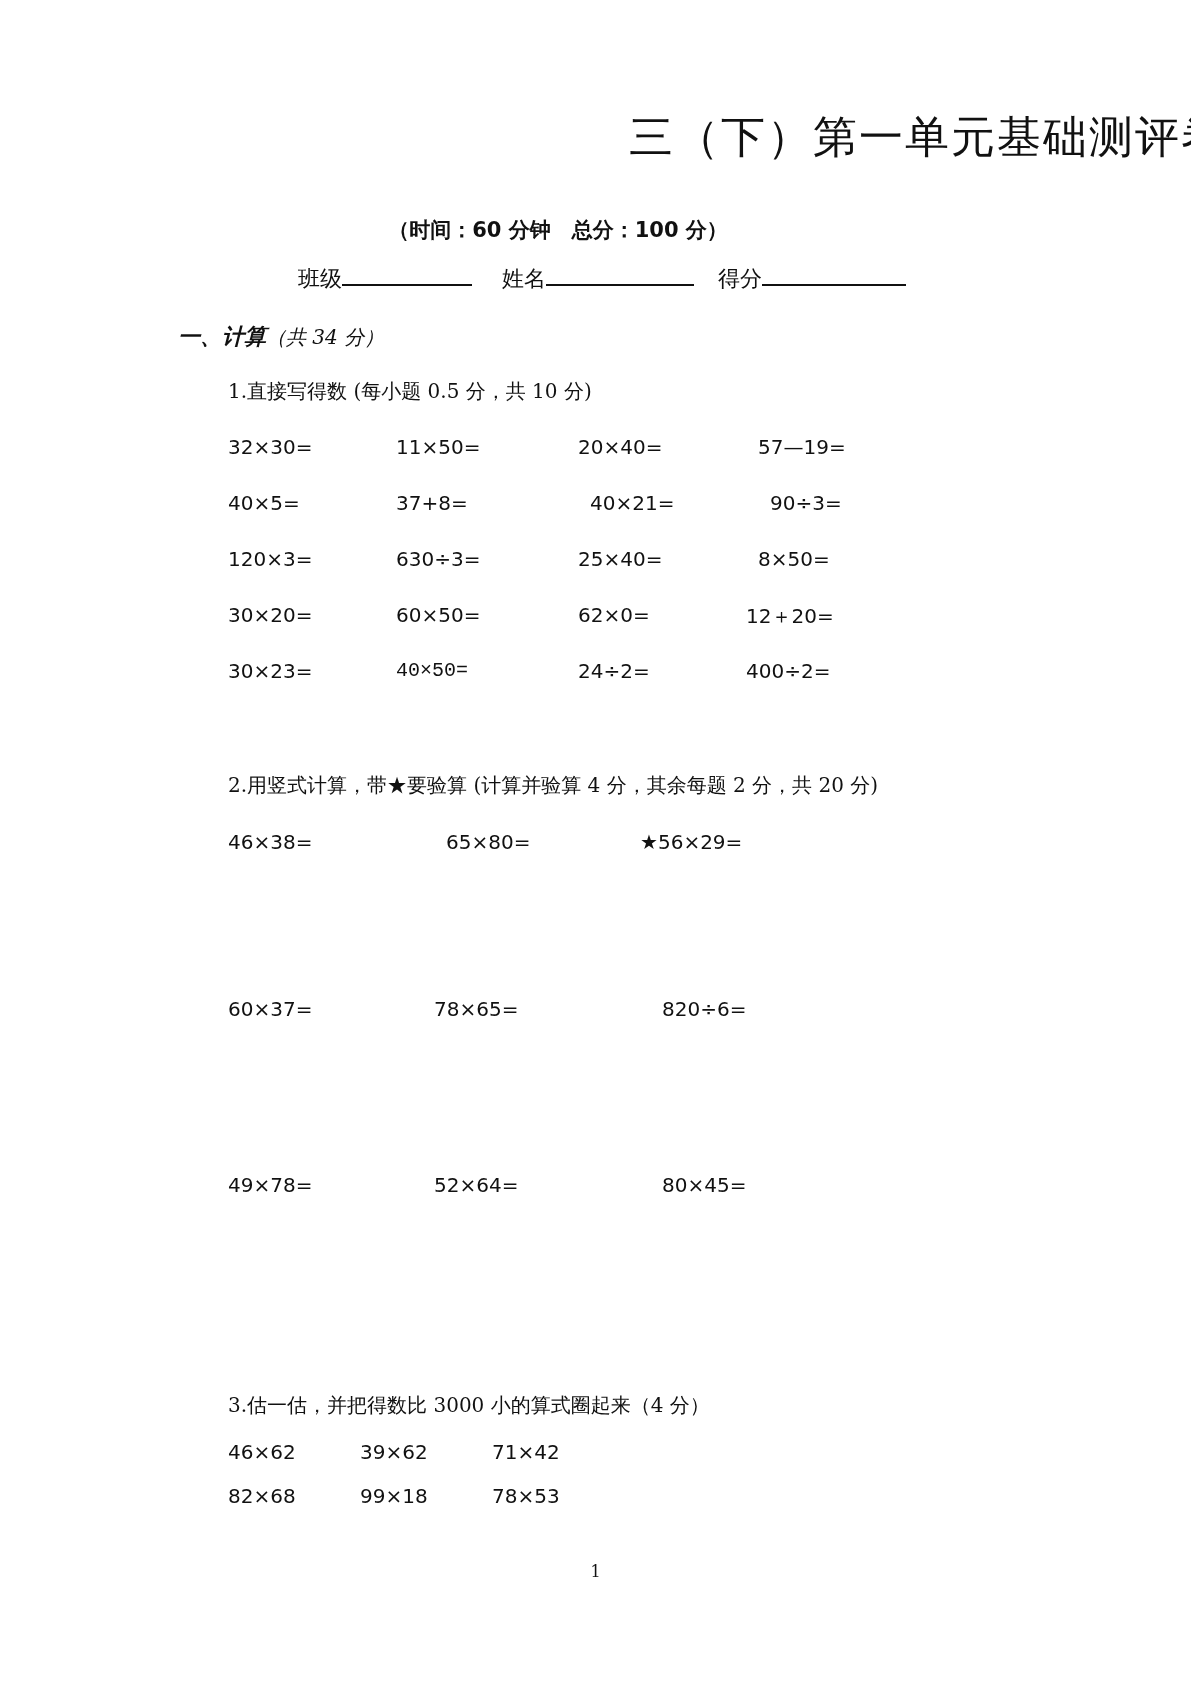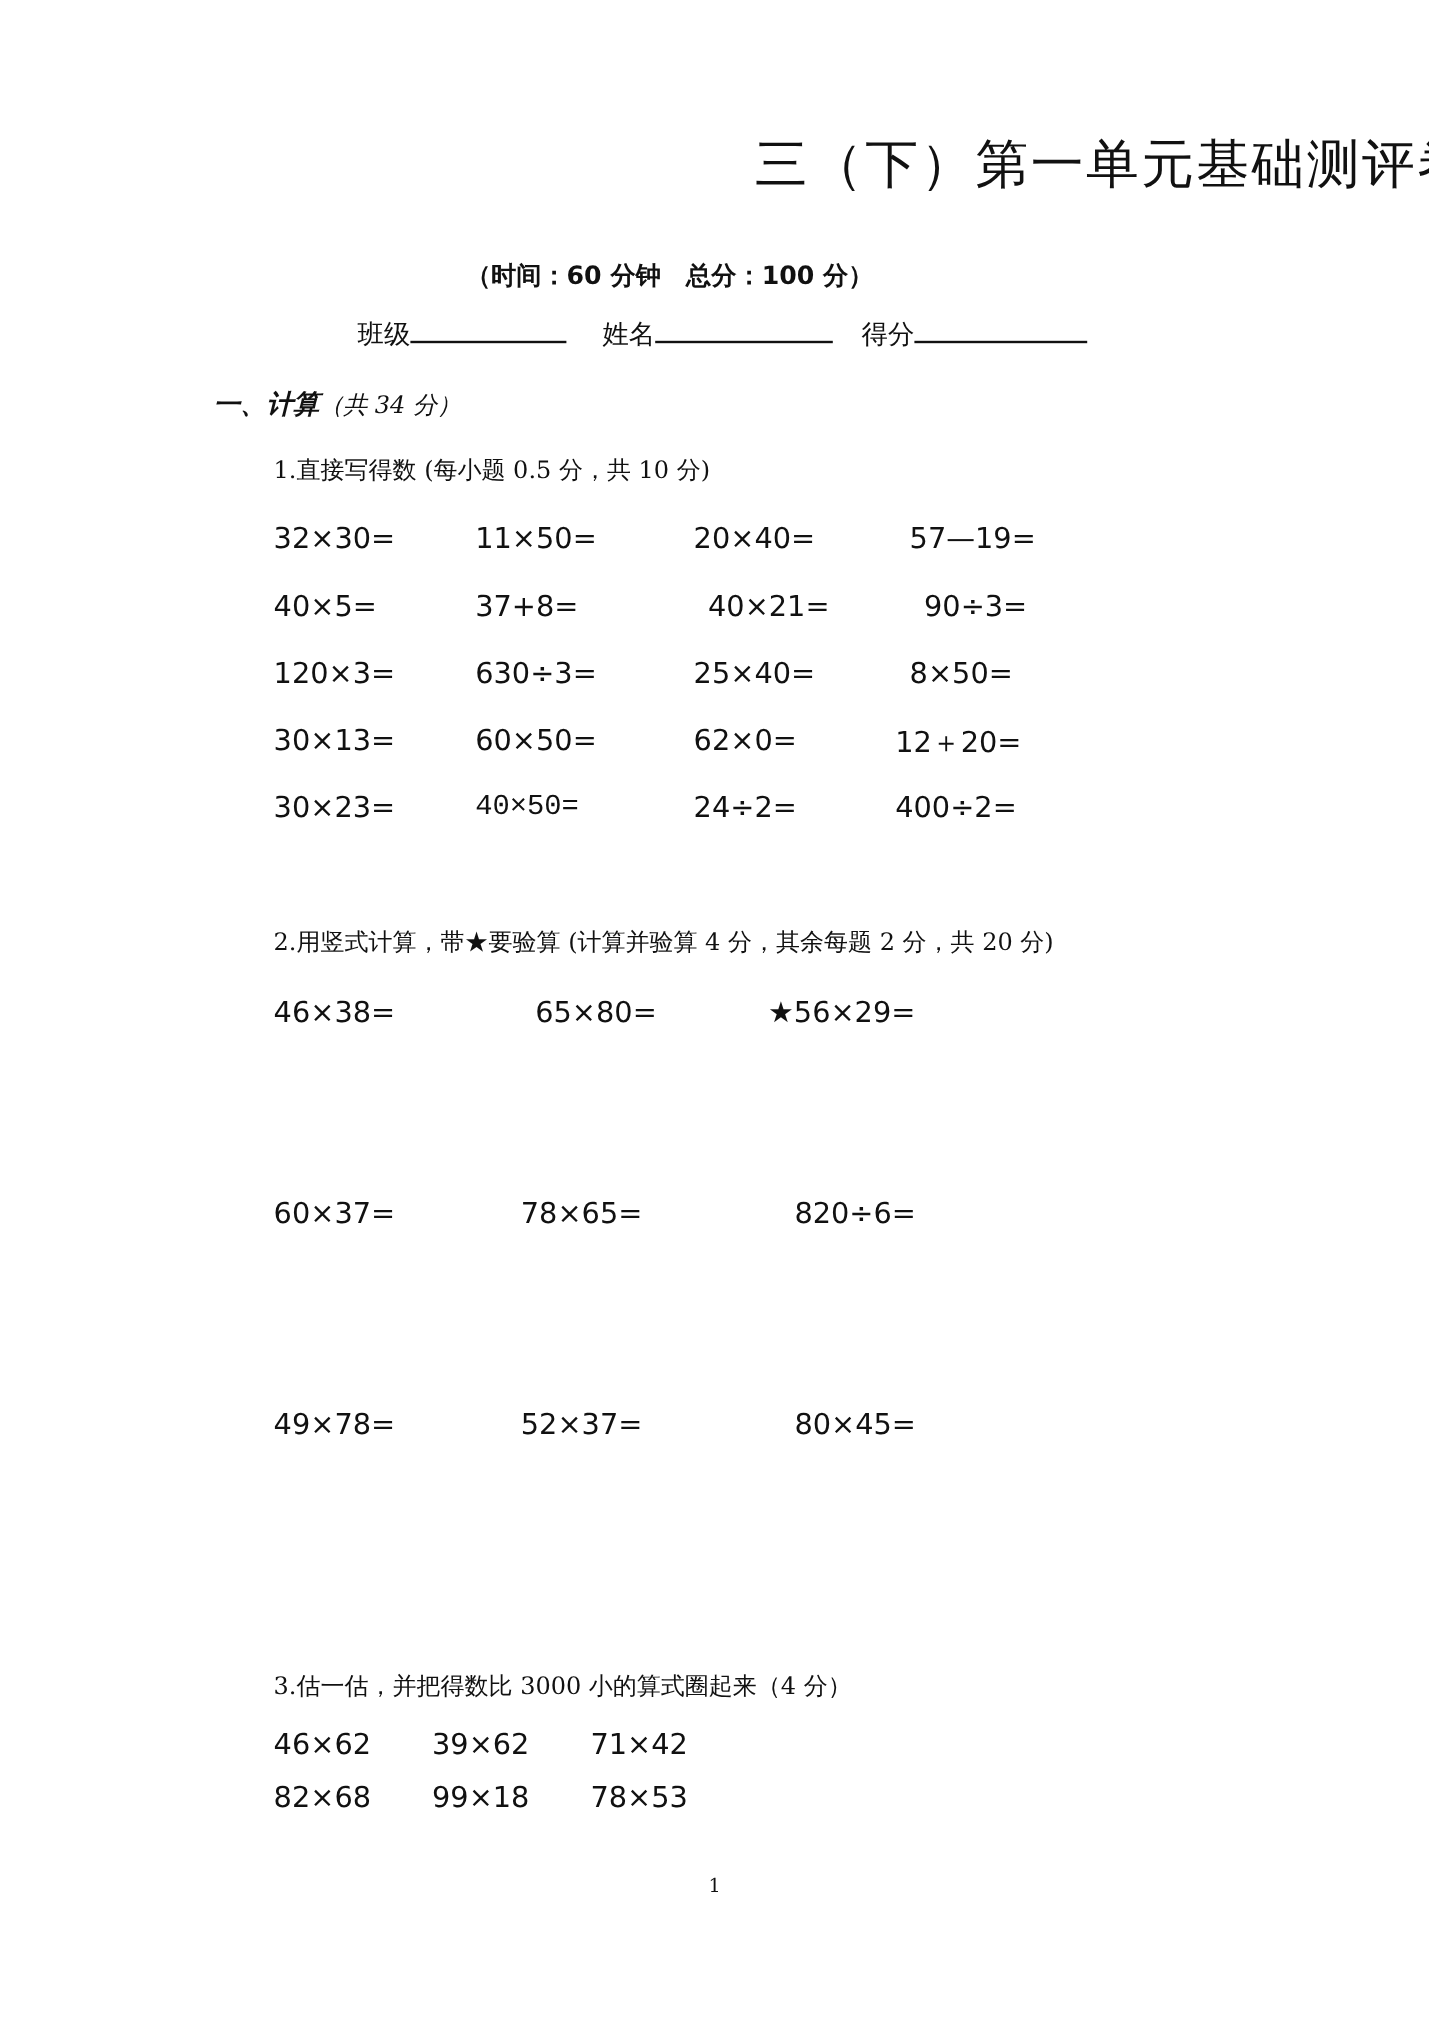--- a/index.html
+++ b/index.html
@@ -8,21 +8,21 @@
     .title { left: 0; width: 1191px; top: 108px; text-align: right; font-size: 44px; letter-spacing: 2px; font-weight: normal; padding-left: 36px; }
     .subtitle { left: 0; width: 1116px; top: 216px; text-align: center; font-size: 21px; font-weight: bold; }
     .info-row { top: 262px; font-size: 22px; font-family: "DejaVu Serif", serif; }
     .info-row .lbl { display: inline-block; }
     .info-row .line { display: inline-block; border-bottom: 2px solid #111; height: 22px; vertical-align: baseline; }
     .section { left: 178px; top: 322px; font-size: 22px; font-style: italic; }
     .section .num { font-weight: bold; }
     .section .paren { font-family: "DejaVu Serif", serif; font-size: 20px; }
     .q-head { left: 228px; font-size: 20px; }
     .q-head.serif { font-family: "DejaVu Serif", serif; }
-    .item { font-size: 24px; }
+    .item { font-size: 20px; }
     .pagenum { left: 0; width: 1191px; text-align: center; top: 1562px; font-size: 16px; font-family: "DejaVu Serif", serif; }
   </style>
 </head>
 <body>
 
 <div class="abs title">三（下）第一单元基础测评卷</div>
 <div class="abs subtitle">（时间：60 分钟　总分：100 分）</div>
 
 <div class="abs info-row" style="left:298px;">
   <span class="lbl">班级</span><span class="line" style="width:130px;"></span>
@@ -48,42 +48,42 @@
 <div class="abs item" style="left:228px; top:491px;">40×5=</div>
 <div class="abs item" style="left:396px; top:491px;">37+8=</div>
 <div class="abs item" style="left:590px; top:491px;">40×21=</div>
 <div class="abs item" style="left:770px; top:491px;">90÷3=</div>
 
 <div class="abs item" style="left:228px; top:547px;">120×3=</div>
 <div class="abs item" style="left:396px; top:547px;">630÷3=</div>
 <div class="abs item" style="left:578px; top:547px;">25×40=</div>
 <div class="abs item" style="left:758px; top:547px;">8×50=</div>
 
-<div class="abs item" style="left:228px; top:603px;">30×13=</div>
+<div class="abs item" style="left:228px; top:603px;">30×20=</div>
 <div class="abs item" style="left:396px; top:603px;">60×50=</div>
 <div class="abs item" style="left:578px; top:603px;">62×0=</div>
 <div class="abs item" style="left:746px; top:603px;">12＋20=</div>
 
 <div class="abs item" style="left:228px; top:659px;">30×23=</div>
 <div class="abs item" style="left:396px; top:659px;font-family:Liberation Mono, monospace;">40×50=</div>
 <div class="abs item" style="left:578px; top:659px;">24÷2=</div>
 <div class="abs item" style="left:746px; top:659px;">400÷2=</div>
 
 <div class="abs q-head serif" style="top:772px;">2.用竖式计算，带★要验算  (计算并验算 4 分，其余每题 2 分，共 20 分)</div>
 
 <div class="abs item" style="left:228px; top:830px;">46×38=</div>
 <div class="abs item" style="left:446px; top:830px;">65×80=</div>
 <div class="abs item" style="left:640px; top:830px;">★56×29=</div>
 
 <div class="abs item" style="left:228px; top:997px;">60×37=</div>
 <div class="abs item" style="left:434px; top:997px;">78×65=</div>
 <div class="abs item" style="left:662px; top:997px;">820÷6=</div>
 
 <div class="abs item" style="left:228px; top:1173px;">49×78=</div>
-<div class="abs item" style="left:434px; top:1173px;">52×37=</div>
+<div class="abs item" style="left:434px; top:1173px;">52×64=</div>
 <div class="abs item" style="left:662px; top:1173px;">80×45=</div>
 
 <div class="abs q-head serif" style="top:1392px;">3.估一估，并把得数比 3000 小的算式圈起来（4 分）</div>
 
 <div class="abs item" style="left:228px; top:1440px;">46×62</div>
 <div class="abs item" style="left:360px; top:1440px;">39×62</div>
 <div class="abs item" style="left:492px; top:1440px;">71×42</div>
 
 <div class="abs item" style="left:228px; top:1484px;">82×68</div>
 <div class="abs item" style="left:360px; top:1484px;text-align:right;">99×18</div>

